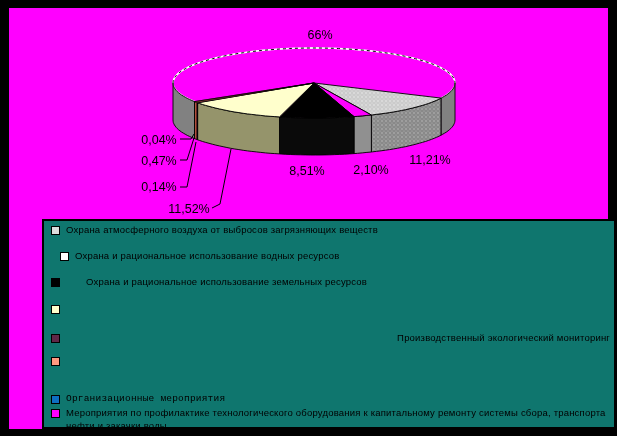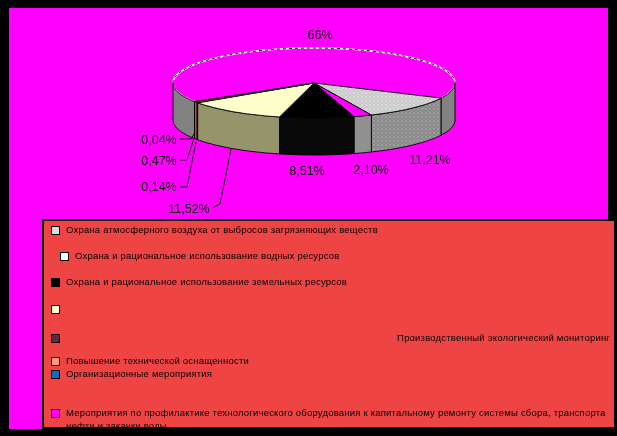--- a/index.html
+++ b/index.html
@@ -11,21 +11,21 @@
     overflow:hidden;
   }
   #chart-area{
     position:absolute;left:9px;top:8px;right:9px;bottom:7px;
     background:#ff00ff;
   }
   #pie-svg{position:absolute;left:0;top:0;}
   #legend-box{
     position:absolute;left:33px;top:211px;width:574px;height:210px;
     border:2px solid #000;
-    background:#ef4444;
+    background:#0f766e;
     box-sizing:border-box;
   }
   .legend-row{
     position:absolute;left:7px;right:4px;
     display:flex;align-items:flex-start;
   }
   .legend-marker{
     width:7px;height:7px;
     border:1px solid #000;
     margin:2px 6px 0 0;
@@ -96,36 +96,35 @@
     </svg>
     <div id="legend-box">
         <div class="legend-row" style="top: 3px;">
           <span class="legend-marker" style="background: rgb(220, 220, 220);"></span>
           <span class="legend-label">Охрана атмосферного воздуха от выбросов загрязняющих веществ</span>
         </div>
         <div class="legend-row" style="top: 29.2px; margin-left: 9px;">
           <span class="legend-marker" style="background: rgb(255, 255, 255);"></span>
           <span class="legend-label">Охрана и рациональное использование водных ресурсов</span>
         </div>
-        <div class="legend-row" style="top: 55.4px;">
+        <div class="legend-row" style="top: 55.4px; gap: 20px;">
           <span class="legend-marker" style="background: rgb(0, 0, 0);"></span>
           <span class="legend-label">Охрана и рациональное использование земельных ресурсов</span>
         </div>
         <div class="legend-row" style="top: 81.6px;">
           <span class="legend-marker" style="background: rgb(255, 255, 204);"></span>
         </div>
         <div class="legend-row" style="top: 111px; justify-content: space-between;">
           <span class="legend-marker" style="background: rgb(96, 40, 72);"></span>
           <span class="legend-label">Производственный экологический мониторинг</span>
         </div>
         <div class="legend-row" style="top: 134px;">
           <span class="legend-marker" style="background: rgb(255, 153, 128);"></span>
-          <span class="legend-label">Повышение технической оснащенности</span>
         </div>
-        <div class="legend-row" style="top: 147px;">
+        <div class="legend-row" style="top: 172px; font-family: Liberation Mono, monospace;">
           <span class="legend-marker" style="background: rgb(14, 111, 193);"></span>
           <span class="legend-label">Организационные мероприятия</span>
         </div>
         <div class="legend-row" style="top: 186.4px; justify-content: space-between;">
           <span class="legend-marker" style="background: rgb(255, 0, 255);"></span>
           <span class="legend-label">Мероприятия по профилактике технологического оборудования к капитальному ремонту системы сбора, транспорта нефти и закачки воды.</span>
         </div>
       </div>
   </div>
 </div>

